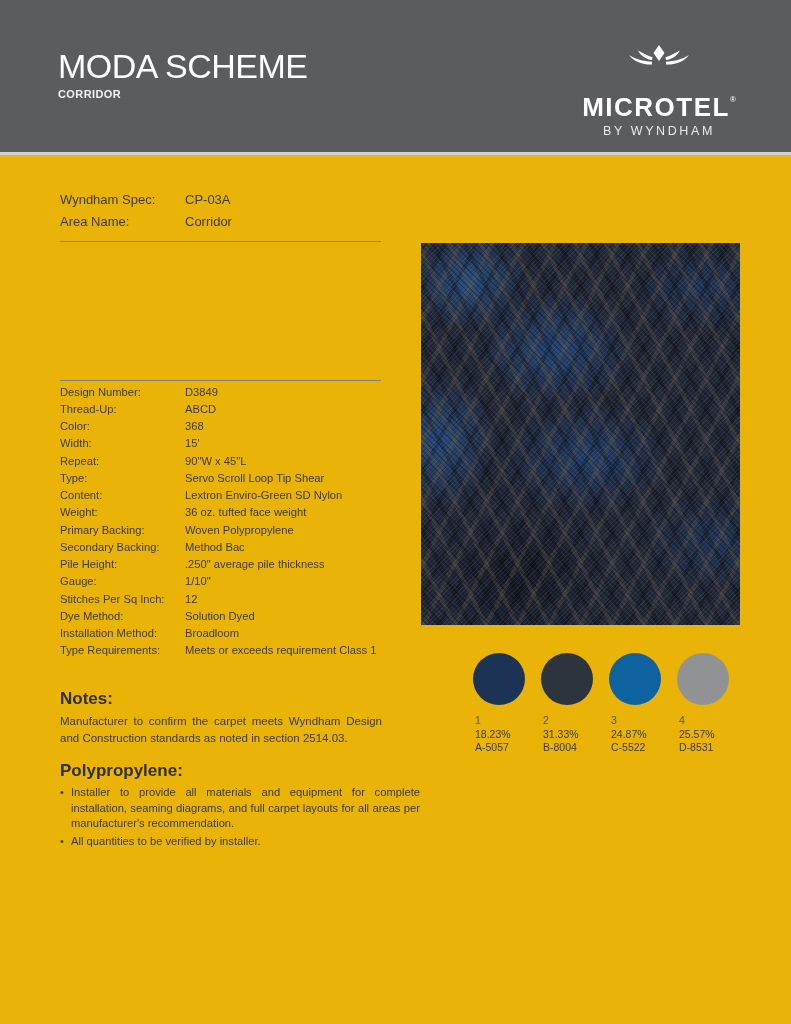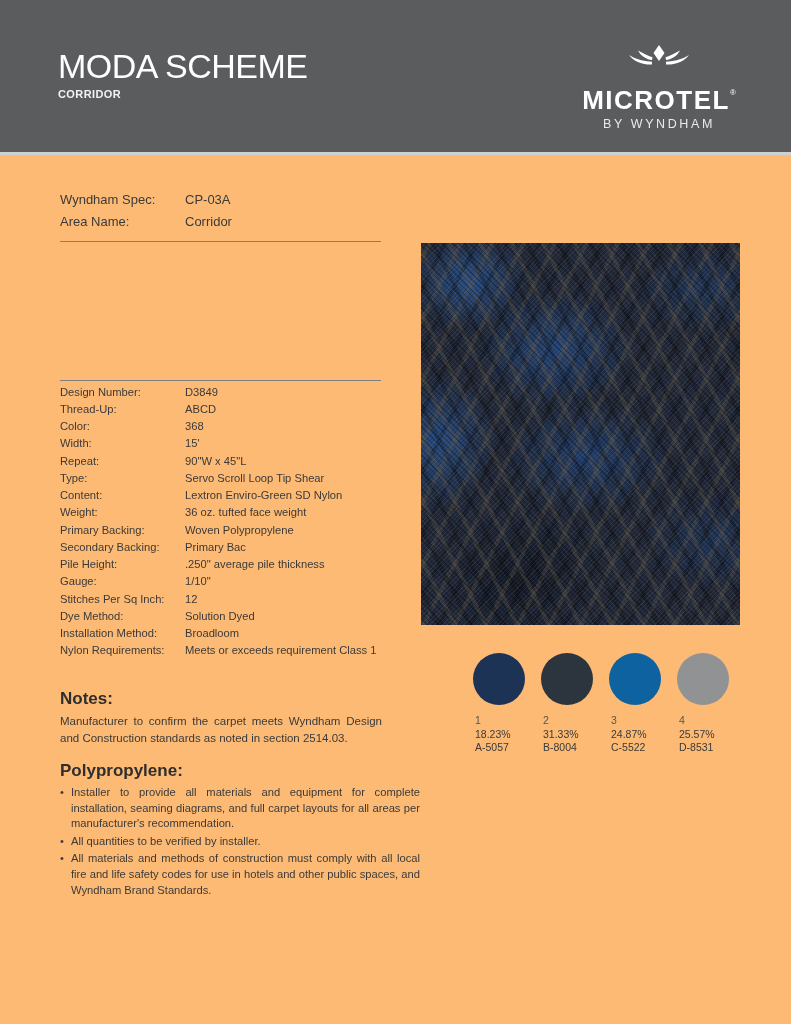--- a/index.html
+++ b/index.html
@@ -1,19 +1,19 @@
 <!DOCTYPE html>
 <html><head>
 <meta charset="utf-8">
 <style>
   * { margin:0; padding:0; box-sizing:border-box; }
   html,body { background:#ffffff; }
   body { font-family:"Liberation Sans", sans-serif; color:#333; }
   .page {
-    position:relative; width:791px; height:1024px; background:#fdba74;
+    position:relative; width:791px; height:1024px; background:#eab308;
     overflow:hidden; margin:0 auto;
   }
 
   
   .masthead {
     position:absolute; left:0; top:0; width:791px; height:155px;
     background:#5a5c5e; border-bottom:3px solid #cfd0d1;
   }
   .title-block { position:absolute; left:58px; top:48px; }
   .page-title {
@@ -21,21 +21,21 @@
     line-height:36px; white-space:nowrap;
   }
   .page-subtitle {
     margin-top:4px; font-size:11px; font-weight:700; color:#f2f2f2;
     letter-spacing:0.4px;
   }
   .brand { position:absolute; left:578px; top:44px; width:162px; text-align:center; color:#fff; }
   .brand .emblem { display:block; height:30px; }
   .brand .emblem svg { display:inline-block; }
   .brand-name {
-    margin-top:5px; font-size:26px; font-weight:700; letter-spacing:1.5px;
+    margin-top:12px; font-size:26px; font-weight:700; letter-spacing:1.5px;
     color:#ffffff; line-height:28px; white-space:nowrap;
   }
   .brand-name sup { font-size:8px; font-weight:400; vertical-align:14px; letter-spacing:0; }
   .brand-tagline {
     margin-top:3px; font-size:12.5px; font-weight:400; letter-spacing:2.6px;
     color:#e9eaea; white-space:nowrap;
   }
 
   
   .spec-block { position:absolute; left:60px; top:188px; width:330px; }
@@ -164,21 +164,21 @@
     <div class="field-row">
         <span class="lbl">Weight:</span>
         <span class="val">36 oz. tufted face weight</span>
       </div>
     <div class="field-row">
         <span class="lbl">Primary Backing:</span>
         <span class="val">Woven Polypropylene</span>
       </div>
     <div class="field-row">
         <span class="lbl">Secondary Backing:</span>
-        <span class="val">Primary Bac</span>
+        <span class="val">Method Bac</span>
       </div>
     <div class="field-row">
         <span class="lbl">Pile Height:</span>
         <span class="val">.250" average pile thickness</span>
       </div>
     <div class="field-row">
         <span class="lbl">Gauge:</span>
         <span class="val">1/10"</span>
       </div>
     <div class="field-row">
@@ -187,36 +187,35 @@
       </div>
     <div class="field-row">
         <span class="lbl">Dye Method:</span>
         <span class="val">Solution Dyed</span>
       </div>
     <div class="field-row">
         <span class="lbl">Installation Method:</span>
         <span class="val">Broadloom</span>
       </div>
     <div class="field-row">
-        <span class="lbl">Nylon Requirements:</span>
+        <span class="lbl">Type Requirements:</span>
         <span class="val">Meets or exceeds requirement Class 1</span>
       </div>
   </div>
 
   <div class="notes-block">
     <div class="section-heading">Notes:</div>
     <p class="notes-body">Manufacturer to confirm the carpet meets Wyndham Design and Construction standards as noted in section 2514.03.</p>
   </div>
 
   <div class="instructions-block">
     <div class="section-heading">Polypropylene:</div>
     <ul class="instructions-list">
       <li>Installer to provide all materials and equipment for complete installation, seaming diagrams, and full carpet layouts for all areas per manufacturer's recommendation.</li>
       <li>All quantities to be verified by installer.</li>
-      <li>All materials and methods of construction must comply with all local fire and life safety codes for use in hotels and other public spaces, and Wyndham Brand Standards.</li>
     </ul>
   </div>
 
   <div class="palette">
     <div class="palette-item">
       <div class="circle" style="background-color: rgb(28, 51, 85);"></div>
       <div class="palette-num">1</div>
       <div class="palette-pct">18.23%</div>
       <div class="palette-code">A-5057</div>
     </div>

